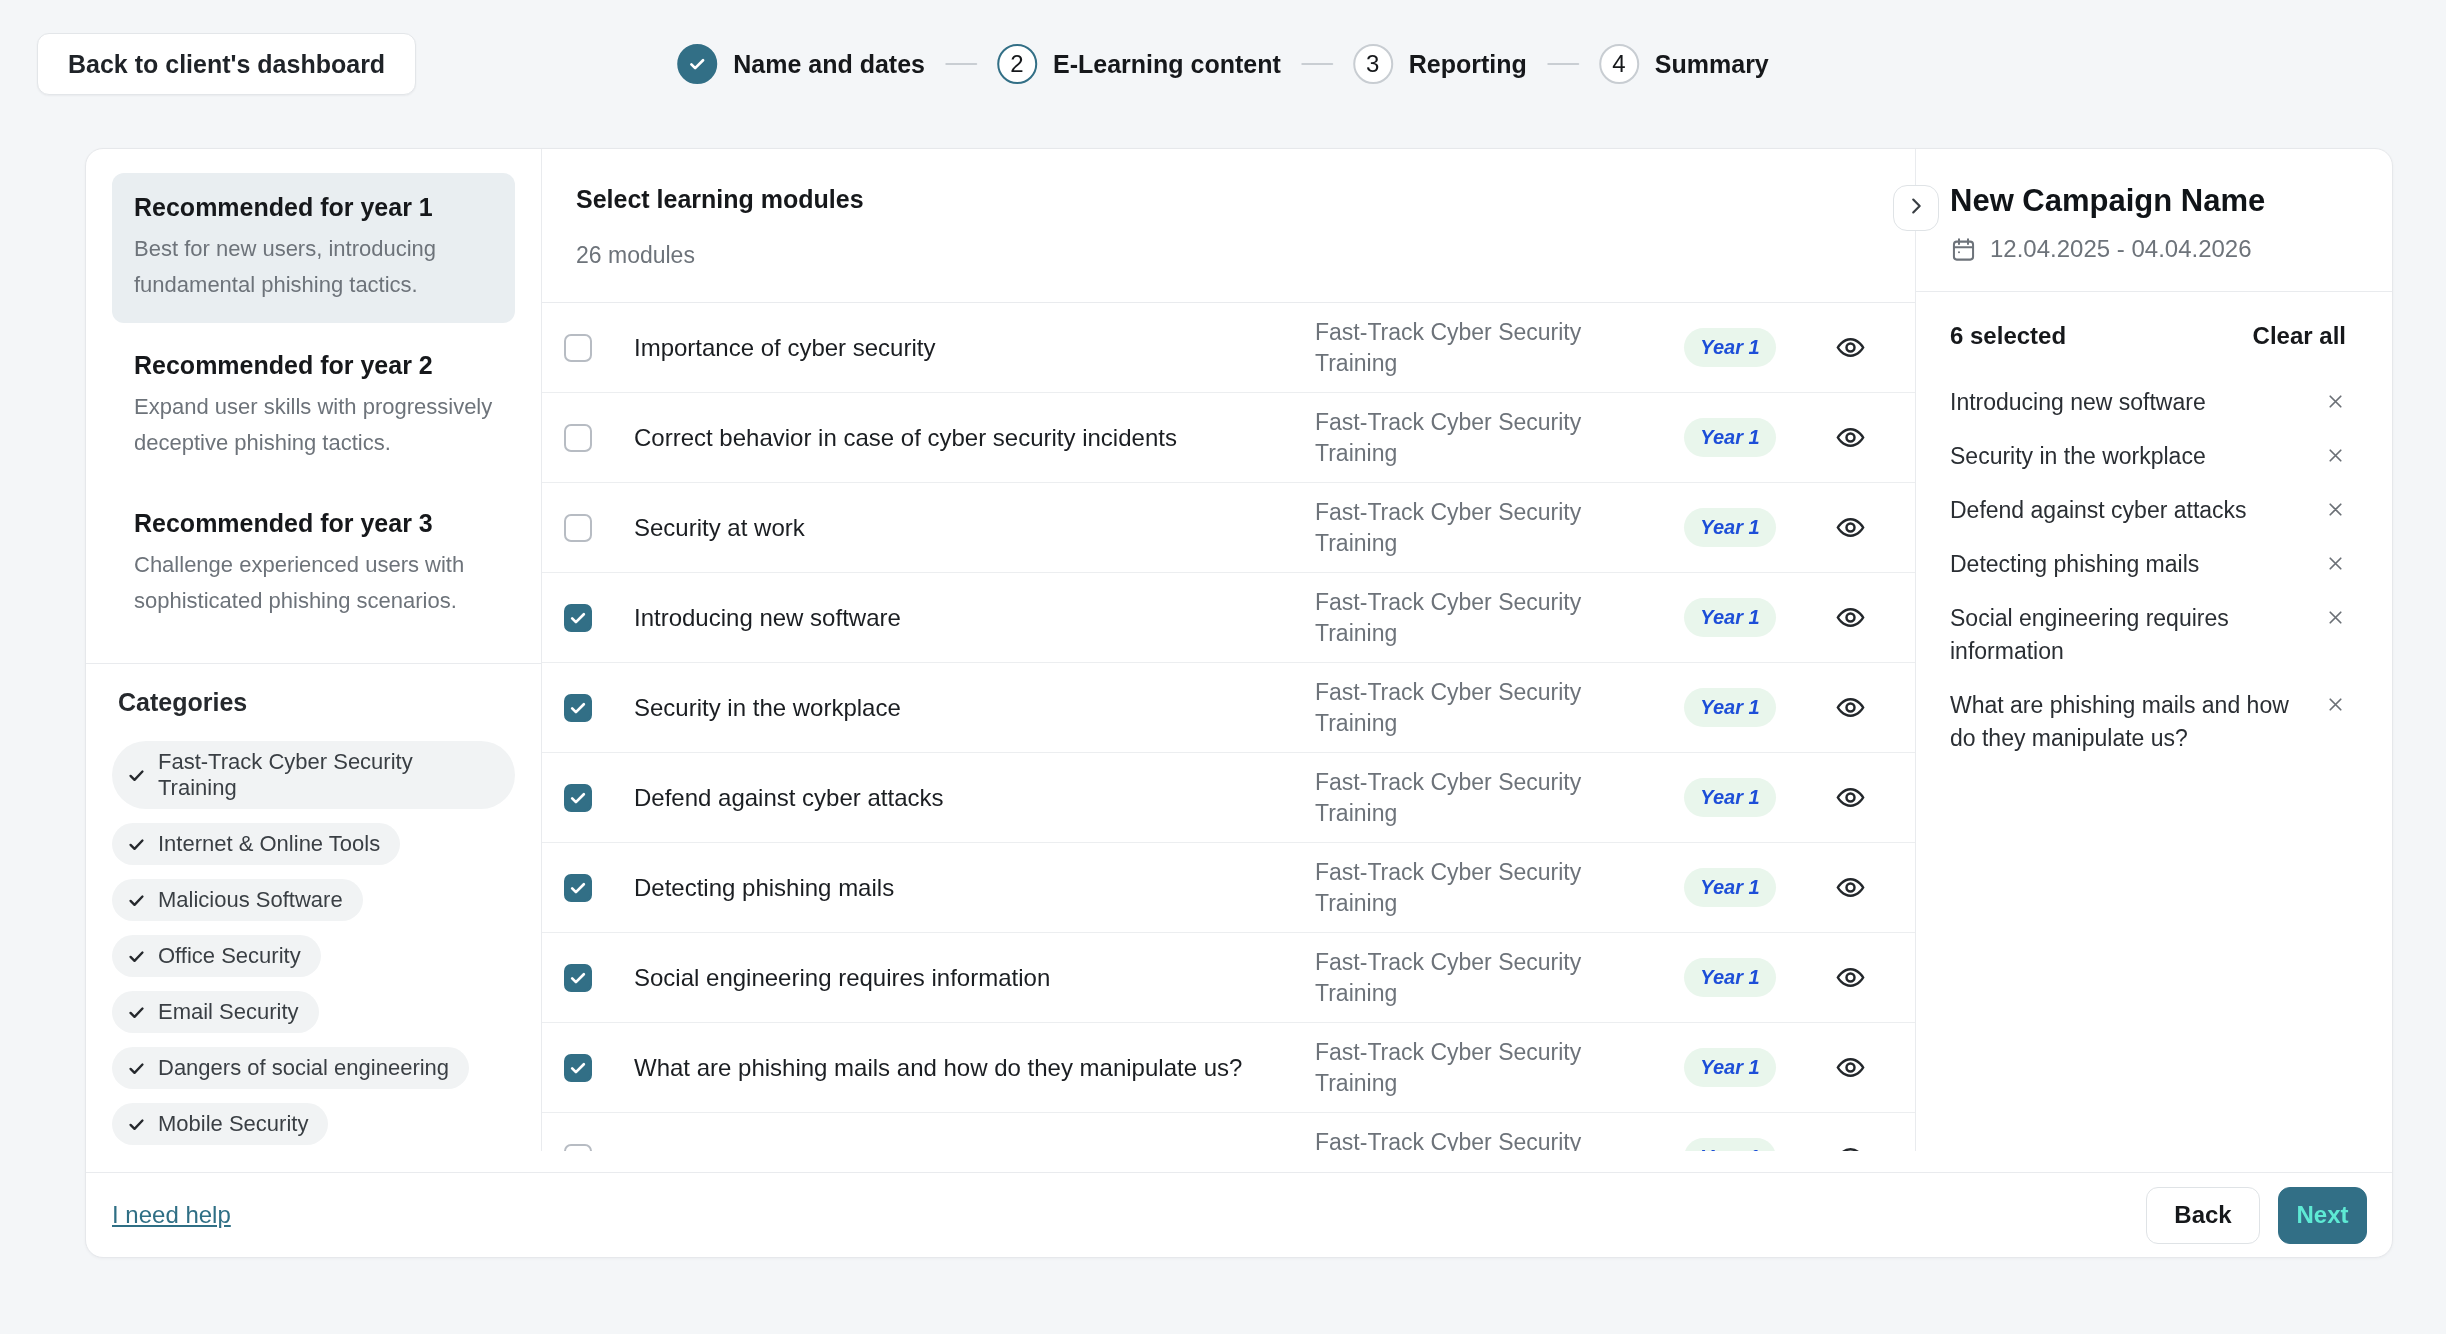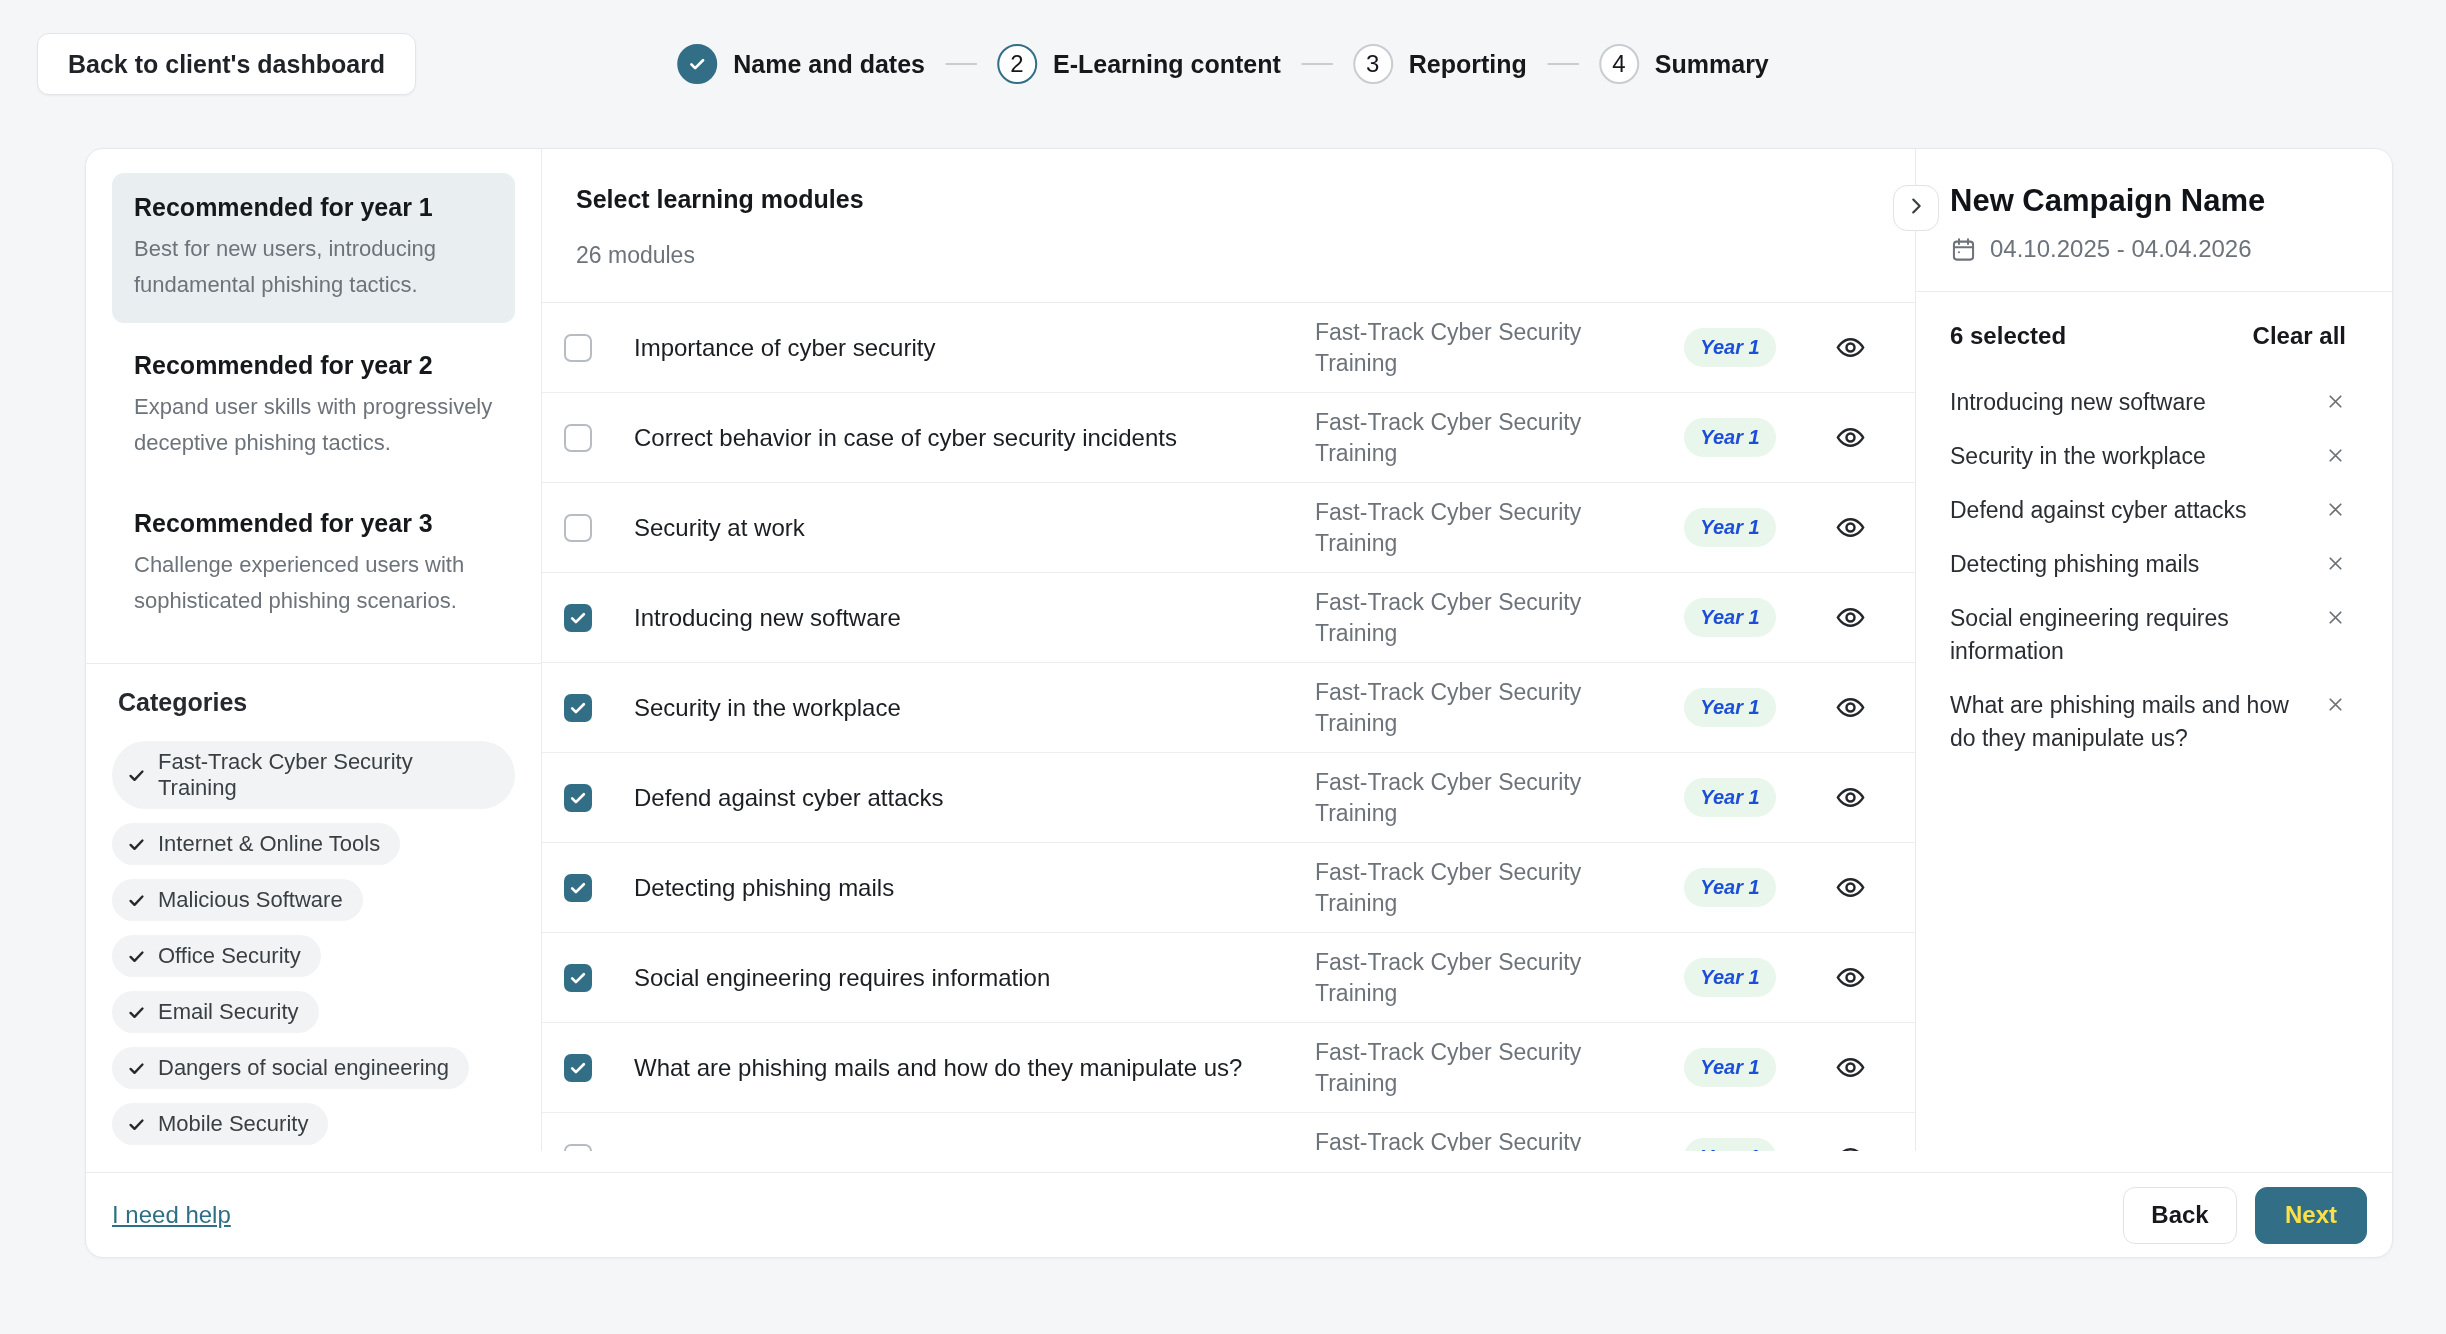--- a/index.html
+++ b/index.html
@@ -109,21 +109,21 @@
   
   .card-footer {
     height:108px; border-top:1px solid #e9ebee;
     display:flex; align-items:center; padding:0 25px 0 26px;
   }
   .help-link { font-size:24px; color:#2f6f85; text-decoration:underline; cursor:pointer; }
   .footer-spacer { flex:1; }
   .btn { height:57px; border-radius:12px; font-size:24px; font-weight:600;
          display:flex; align-items:center; justify-content:center; cursor:pointer; }
   .btn-back { width:114px; background:#fff; border:1px solid #dfe3e6; color:#16181b; margin-right:18px; }
-  .btn-next { width:112px; background:#326f86; border:1px solid #326f86; color:#fde047; }
+  .btn-next { width:89px; background:#326f86; border:1px solid #326f86; color:#5eead4; }
 </style>
 </head>
 <body>
 
 <button class="back-btn">Back to client's dashboard</button>
 
 <div class="stepper" id="stepper">
     <div class="step">
       <div class="step-circle done">
         <svg width="20" height="20" viewBox="0 0 24 24" fill="none" stroke="#fff" stroke-width="3.2" stroke-linecap="round" stroke-linejoin="round">
@@ -432,21 +432,21 @@
       </div>
       <div class="rp-header">
         <div class="rp-title">New Campaign Name</div>
         <div class="rp-date">
           <span style="display:flex;color:#6d737a;">
             <svg width="27" height="27" viewBox="0 0 24 24" fill="none" stroke="currentColor" stroke-width="1.8" stroke-linecap="round">
                 <rect x="3.5" y="5" width="17" height="16" rx="2.5"></rect>
                 <path d="M8 3v4M16 3v4M3.5 10h17M8 14.5h.01"></path>
               </svg>
           </span>
-          <span>04.10.2025 - 04.04.2026</span>
+          <span>12.04.2025 - 04.04.2026</span>
         </div>
       </div>
       <div class="rp-selected">
         <div class="rp-sel-head">
           <span class="rp-sel-count">6 selected</span>
           <span class="rp-clear">Clear all</span>
         </div>
         <div class="rp-items" id="selected-list">
             <div class="rp-item">
               <div class="rp-item-label">Introducing new software</div>

